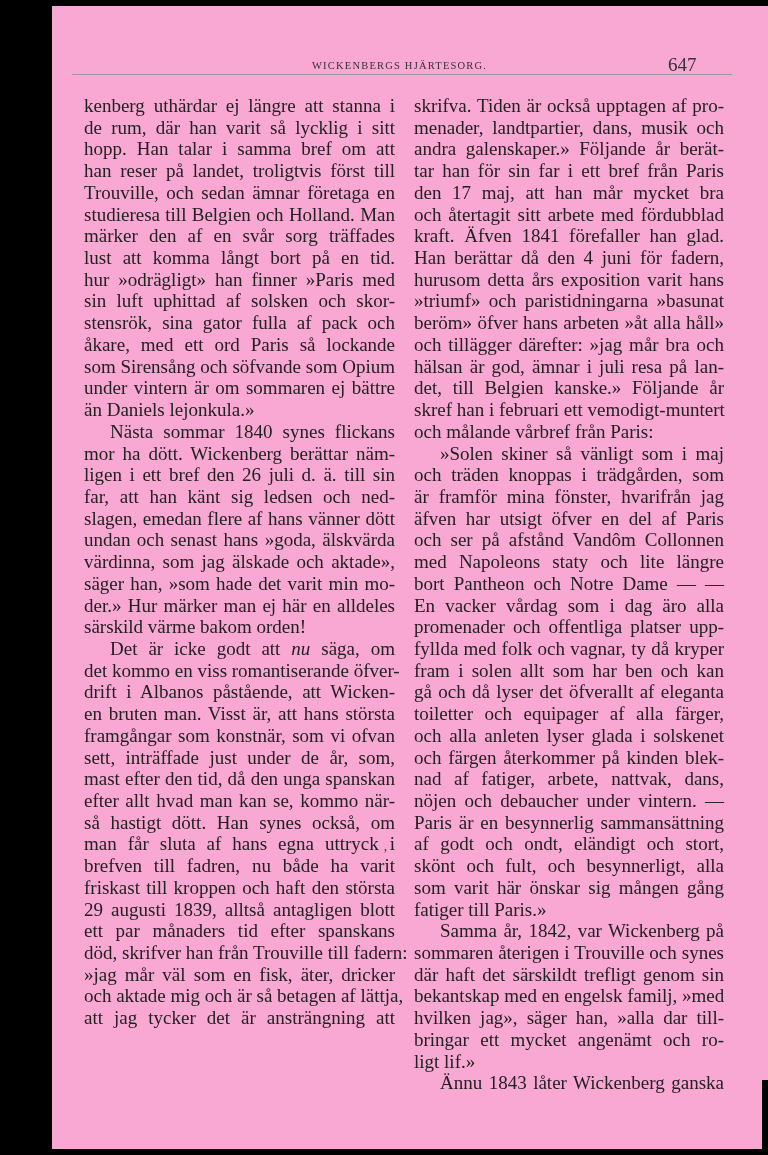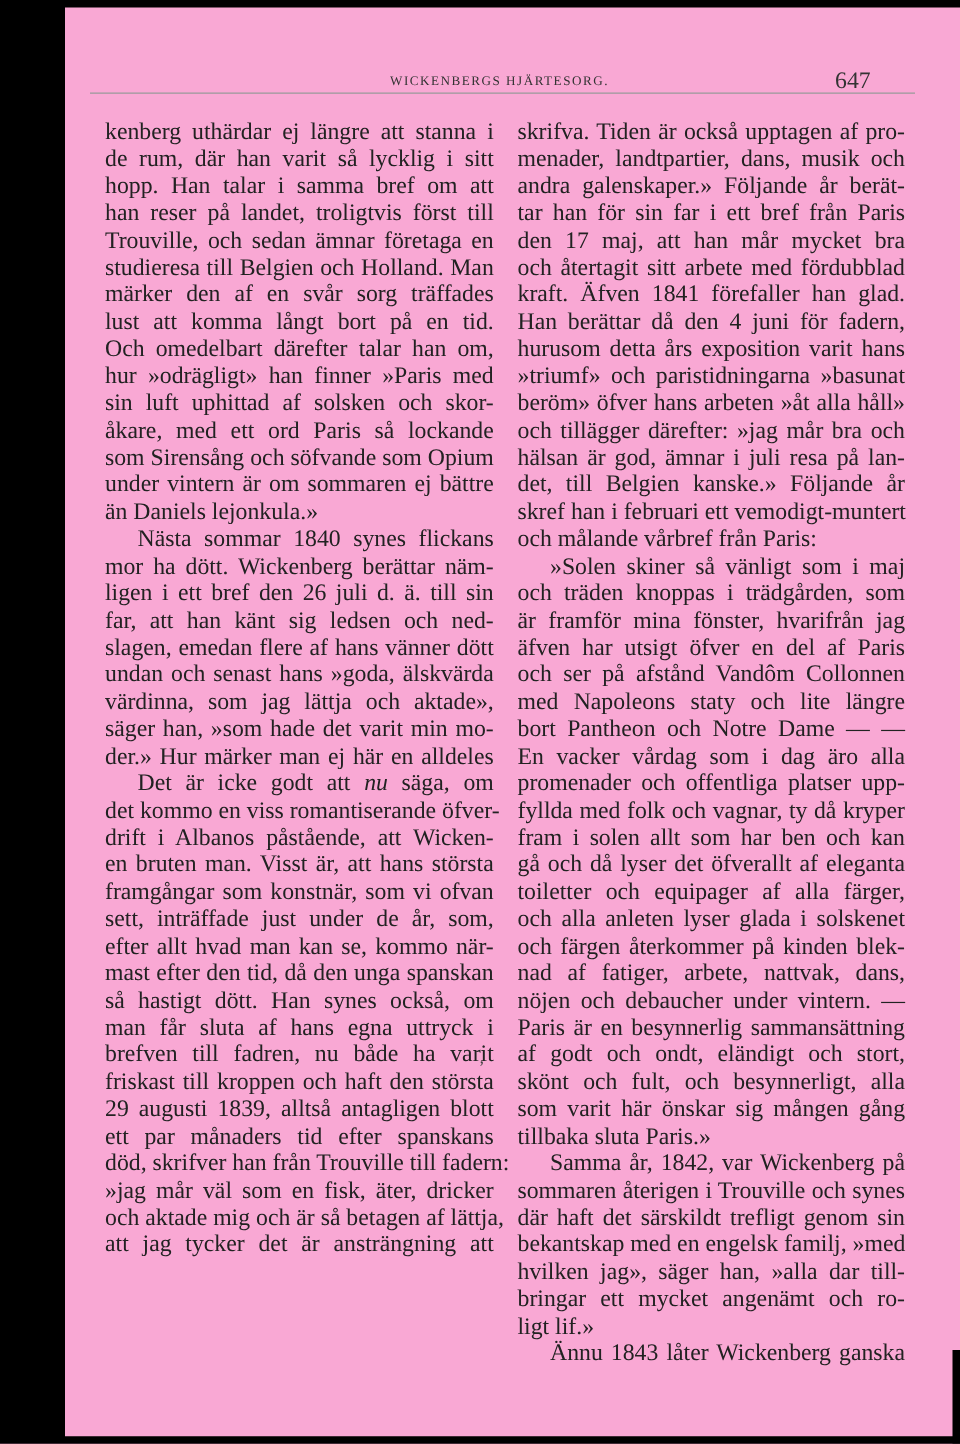--- a/index.html
+++ b/index.html
@@ -61,44 +61,45 @@
 
   <div class="column col-left" id="col-left">
       <span class="line">kenberg uthärdar ej längre att stanna i</span>
       <span class="line">de rum, där han varit så lycklig i sitt</span>
       <span class="line">hopp. Han talar i samma bref om att</span>
       <span class="line">han reser på landet, troligtvis först till</span>
       <span class="line">Trouville, och sedan ämnar företaga en</span>
       <span class="line">studieresa till Belgien och Holland. Man</span>
       <span class="line">märker den af en svår sorg träffades</span>
       <span class="line">lust att komma långt bort på en tid.</span>
-      <span class="line">Och omedelbart därefter talar han om,</span>
       <span class="line">hur »odrägligt» han finner »Paris med</span>
       <span class="line">sin luft uphittad af solsken och skor-</span>
+      <span class="line">stensrök, sina gator fulla af pack och</span>
       <span class="line">åkare, med ett ord Paris så lockande</span>
       <span class="line">som Sirensång och söfvande som Opium</span>
       <span class="line">under vintern är om sommaren ej bättre</span>
       <span class="line last">än Daniels lejonkula.»</span>
       <span class="line indent">Nästa sommar 1840 synes flickans</span>
       <span class="line">mor ha dött. Wickenberg berättar näm-</span>
       <span class="line">ligen i ett bref den 26 juli d. ä. till sin</span>
       <span class="line">far, att han känt sig ledsen och ned-</span>
       <span class="line">slagen, emedan flere af hans vänner dött</span>
       <span class="line">undan och senast hans »goda, älskvärda</span>
-      <span class="line">värdinna, som jag lättja och aktade»,</span>
+      <span class="line">värdinna, som jag älskade och aktade»,</span>
       <span class="line">säger han, »som hade det varit min mo-</span>
       <span class="line">der.» Hur märker man ej här en alldeles</span>
+      <span class="line last">särskild värme bakom orden!</span>
       <span class="line indent"><span>Det är icke godt att </span><i>nu</i><span> säga, om</span></span>
       <span class="line">det kommo en viss romantiserande öfver-</span>
       <span class="line">drift i Albanos påstående, att Wicken-</span>
       <span class="line">en bruten man. Visst är, att hans största</span>
       <span class="line">framgångar som konstnär, som vi ofvan</span>
       <span class="line">sett, inträffade just under de år, som,</span>
+      <span class="line">mast efter den tid, då den unga spanskan</span>
       <span class="line">efter allt hvad man kan se, kommo när-</span>
-      <span class="line">mast efter den tid, då den unga spanskan</span>
       <span class="line">så hastigt dött. Han synes också, om</span>
       <span class="line">man får sluta af hans egna uttryck i</span>
       <span class="line">brefven till fadren, nu både ha varit</span>
       <span class="line">friskast till kroppen och haft den största</span>
       <span class="line">29 augusti 1839, alltså antagligen blott</span>
       <span class="line">ett par månaders tid efter spanskans</span>
       <span class="line">död, skrifver han från Trouville till fadern:</span>
       <span class="line">»jag mår väl som en fisk, äter, dricker</span>
       <span class="line">och aktade mig och är så betagen af lättja,</span>
       <span class="line">att jag tycker det är ansträngning att</span>
@@ -134,21 +135,21 @@
       <span class="line">gå och då lyser det öfverallt af eleganta</span>
       <span class="line">toiletter och equipager af alla färger,</span>
       <span class="line">och alla anleten lyser glada i solskenet</span>
       <span class="line">och färgen återkommer på kinden blek-</span>
       <span class="line">nad af fatiger, arbete, nattvak, dans,</span>
       <span class="line">nöjen och debaucher under vintern. —</span>
       <span class="line">Paris är en besynnerlig sammansättning</span>
       <span class="line">af godt och ondt, eländigt och stort,</span>
       <span class="line">skönt och fult, och besynnerligt, alla</span>
       <span class="line">som varit här önskar sig mången gång</span>
-      <span class="line last">tillbaka sluta Paris.»</span>
+      <span class="line last">fatiger till Paris.»</span>
       <span class="line indent">Samma år, 1842, var Wickenberg på</span>
       <span class="line">sommaren återigen i Trouville och synes</span>
       <span class="line">där haft det särskildt trefligt genom sin</span>
       <span class="line">bekantskap med en engelsk familj, »med</span>
       <span class="line">hvilken jag», säger han, »alla dar till-</span>
       <span class="line">bringar ett mycket angenämt och ro-</span>
       <span class="line last">ligt lif.»</span>
       <span class="line indent">Ännu 1843 låter Wickenberg ganska</span>
     </div>
 

